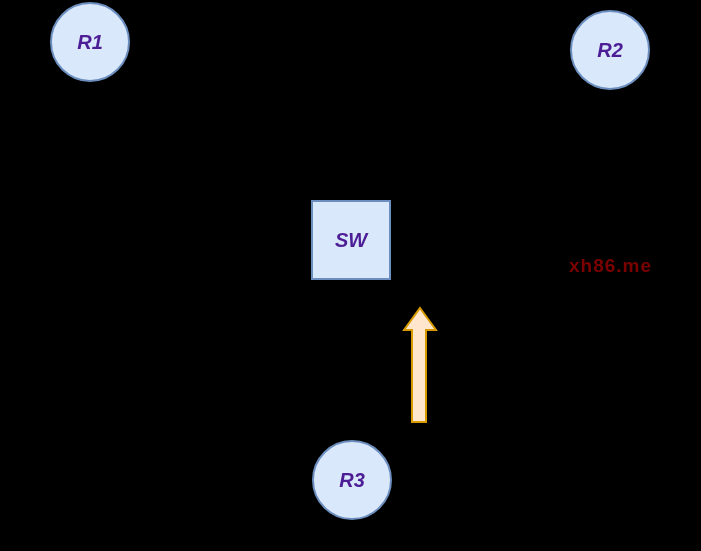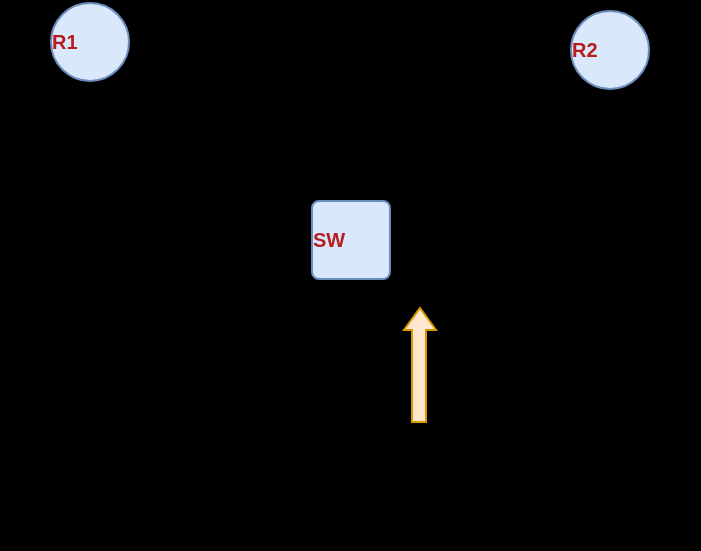--- a/index.html
+++ b/index.html
@@ -17,26 +17,28 @@
   }
   .node {
     position: absolute;
     width: 80px;
     height: 80px;
     box-sizing: border-box;
     background: var(--node-fill, #dae8fc);
     border: 2px solid var(--node-border, #6c8ebf);
     display: flex;
     align-items: center;
+    justify-content: center;
     font-size: 20px;
     font-weight: bold;
-    color: #b91c1c;
+    color: #4c1d95;
+    font-style: italic;
   }
   .node.circle { border-radius: 50%; }
-  .node.square { border-radius: 8px; }
+  .node.square { border-radius: 0; }
 
   #node-r1 { left: 50px;  top: 2px; }
   #node-r2 { left: 570px; top: 10px; }
   #node-sw { left: 311px; top: 200px; }
   #node-r3 { left: 312px; top: 440px; }
 
   #up-arrow {
     position: absolute;
     left: 402px;
     top: 306px;
@@ -72,19 +74,23 @@
   </div>
 
   <div id="node-r2" class="node circle">
     <span>R2</span>
   </div>
 
   <div id="node-sw" class="node square">
     <span>SW</span>
   </div>
 
+  <div id="node-r3" class="node circle">
+    <span>R3</span>
+  </div>
 
   <svg id="up-arrow" viewBox="0 0 36 118" xmlns="http://www.w3.org/2000/svg">
     <polygon points="18,2 34,24 24,24 24,116 10,116 10,24 2,24"></polygon>
   </svg>
 
+  <span id="watermark">xh86.me</span>
 
 </div>
 
 </body></html>

